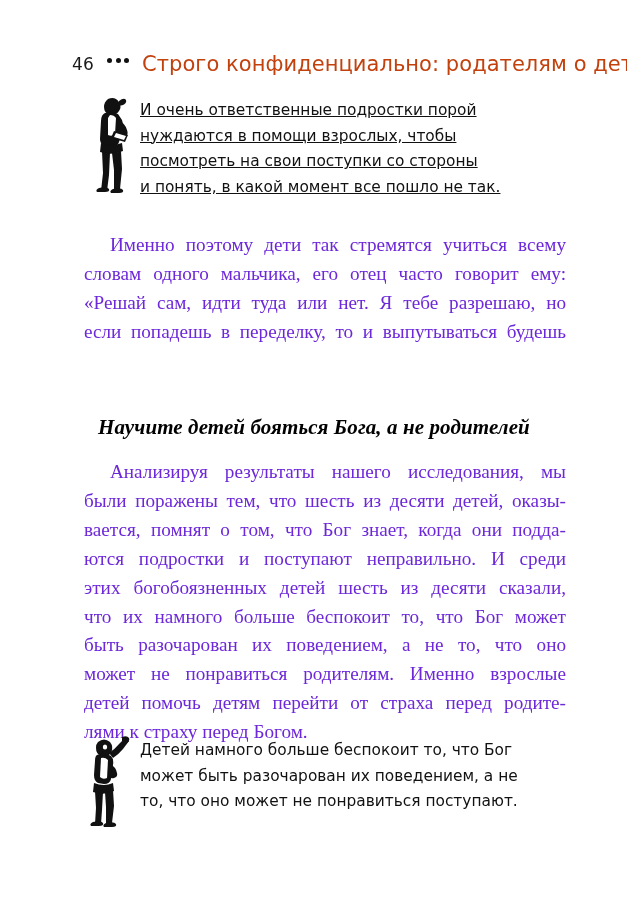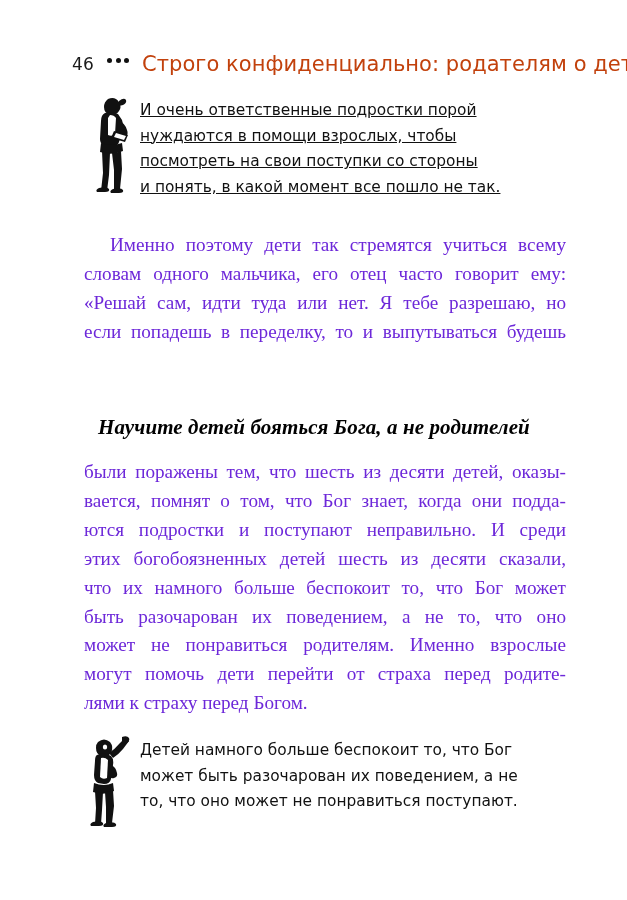--- a/index.html
+++ b/index.html
@@ -198,28 +198,29 @@
   <div class="body-para" id="para-1">
     <span class="ln indent">Именно поэтому дети так стремятся учиться всему</span>
     <span class="ln">словам одного мальчика, его отец часто говорит ему:</span>
     <span class="ln">«Решай сам, идти туда или нет. Я тебе разрешаю, но</span>
     <span class="ln">если попадешь в переделку, то и выпутываться будешь</span>
   </div>
 
   <div class="section-heading">Научите детей бояться Бога, а не родителей</div>
 
   <div class="body-para" id="para-2">
+    <span class="ln indent">Анализируя результаты нашего исследования, мы</span>
     <span class="ln">были поражены тем, что шесть из десяти детей, оказы-</span>
     <span class="ln">вается, помнят о том, что Бог знает, когда они подда-</span>
     <span class="ln">ются подростки и поступают неправильно. И среди</span>
     <span class="ln">этих богобоязненных детей шесть из десяти сказали,</span>
     <span class="ln">что их намного больше беспокоит то, что Бог может</span>
     <span class="ln">быть разочарован их поведением, а не то, что оно</span>
     <span class="ln">может не понравиться родителям. Именно взрослые</span>
-    <span class="ln">могут помочь дети перейти от страха перед родите-</span>
+    <span class="ln">детей помочь детям перейти от страха перед родите-</span>
     <span class="ln last">лями к страху перед Богом.</span>
   </div>
 
   <div class="callout" id="callout-bottom">
     <div class="callout-figure">
       <svg width="48" height="95" viewBox="0 0 48 95" aria-hidden="true">
         <g fill="#111">
 
           <path d="M10 6 q6 -5 12 0 q4 5 1 11 q-4 5 -10 3 q-5 -2 -5 -8 q0 -4 2 -6 Z"></path>
 

